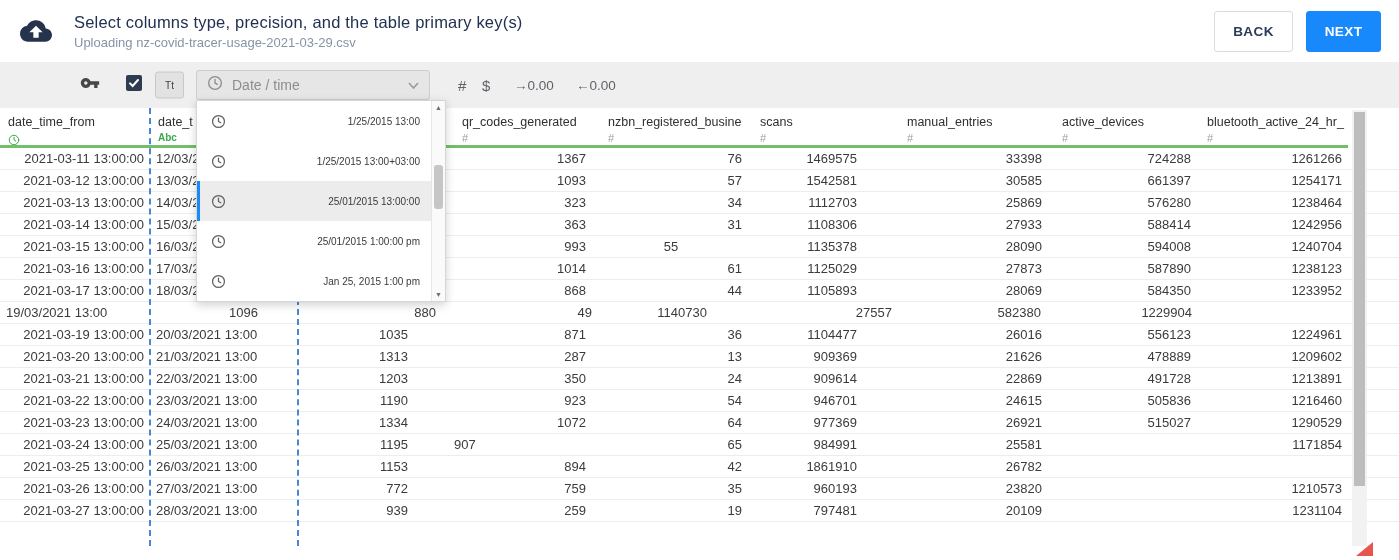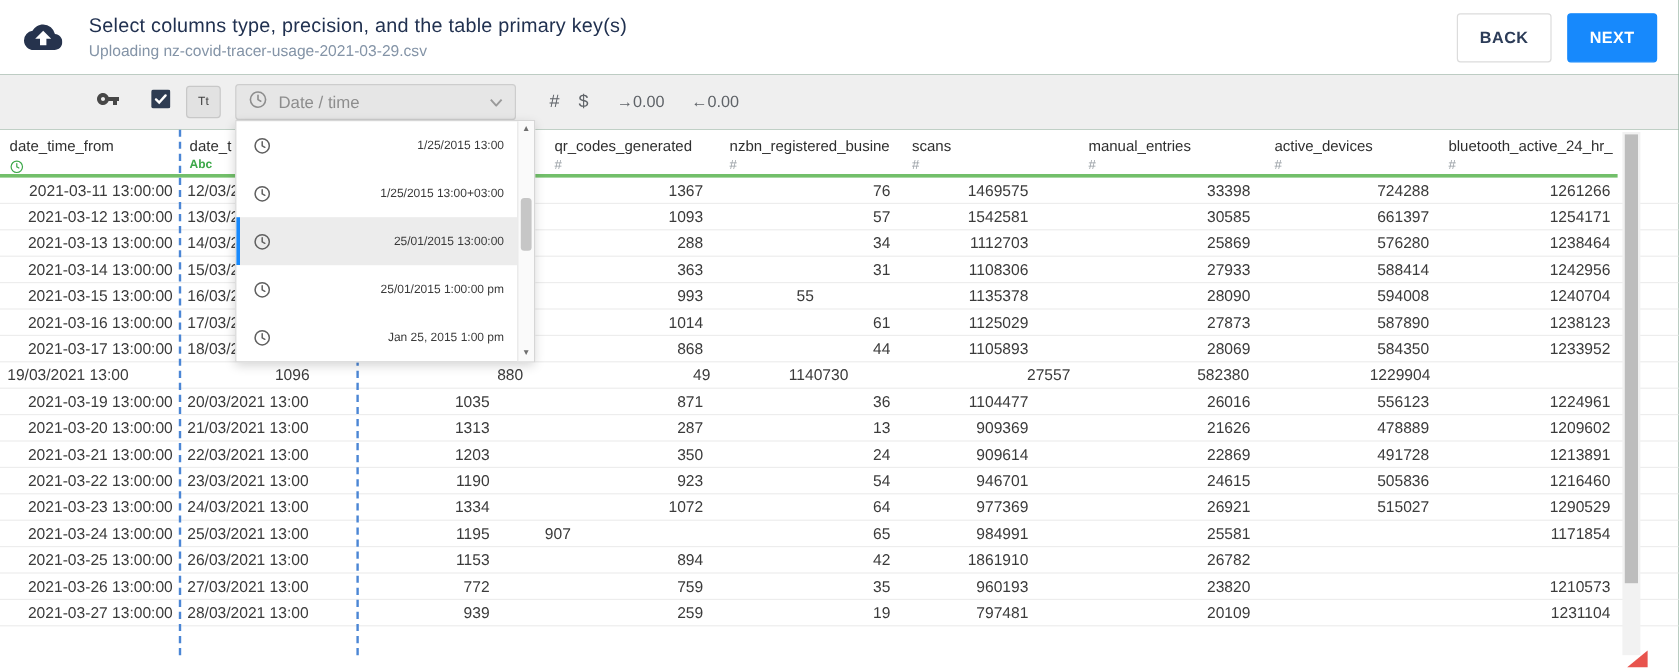--- a/index.html
+++ b/index.html
@@ -1,17 +1,17 @@
 <!DOCTYPE html>
 <html><head>
 <meta charset="utf-8">
 <style>
   * { margin:0; padding:0; }
   body { font-family:"Liberation Sans", sans-serif; background:#fff; }
-  .app { position:relative; width:1399px; height:560px; background:#14532d; overflow:hidden; }
+  .app { position:relative; width:1399px; height:560px; background:#14b8a6; overflow:hidden; }
 
   
   .topbar { position:absolute; top:0; left:0; width:100%; height:62px; background:#fff;
             display:flex; align-items:center; padding:0 18px 0 20px; box-sizing:border-box; }
   .upload { flex:none; margin-top:4px; }
   .titles { margin-left:22px; }
   .title { font-size:16.5px; font-weight:500; color:#213150; letter-spacing:.2px; }
   .subtitle { margin-top:3px; font-size:13px; color:#8494a7; }
   .spacer { flex:1; }
   .btn { height:41px; border-radius:3px; font-family:inherit; font-weight:700; font-size:13.5px;
@@ -189,21 +189,21 @@
           <div class="td" style="width: 152px; text-align: right; padding-right: 10px;">57</div>
           <div class="td" style="width: 147px; text-align: right; padding-right: 42px;">1542581</div>
           <div class="td" style="width: 155px; text-align: right; padding-right: 12px;">30585</div>
           <div class="td" style="width: 145px; text-align: right; padding-right: 8px;">661397</div>
           <div class="td" style="width: 149px; text-align: right; padding-right: 6px;">1254171</div>
         </div>
         <div class="tr">
           <div class="td" style="width: 150px; text-align: right; padding-right: 6px;">2021-03-13 13:00:00</div>
           <div class="td" style="width: 148px; text-align: left; padding-left: 6px;">14/03/2021 13:00</div>
           <div class="td" style="width: 156px; text-align: right; padding-right: 46px;"></div>
-          <div class="td" style="width: 146px; text-align: right; padding-right: 14px;">288</div>
+          <div class="td" style="width: 146px; text-align: right; padding-right: 14px;">323</div>
           <div class="td" style="width: 152px; text-align: right; padding-right: 10px;">34</div>
           <div class="td" style="width: 147px; text-align: right; padding-right: 42px;">1112703</div>
           <div class="td" style="width: 155px; text-align: right; padding-right: 12px;">25869</div>
           <div class="td" style="width: 145px; text-align: right; padding-right: 8px;">576280</div>
           <div class="td" style="width: 149px; text-align: right; padding-right: 6px;">1238464</div>
         </div>
         <div class="tr">
           <div class="td" style="width: 150px; text-align: right; padding-right: 6px;">2021-03-14 13:00:00</div>
           <div class="td" style="width: 148px; text-align: left; padding-left: 6px;">15/03/2021 13:00</div>
           <div class="td" style="width: 156px; text-align: right; padding-right: 46px;"></div>

